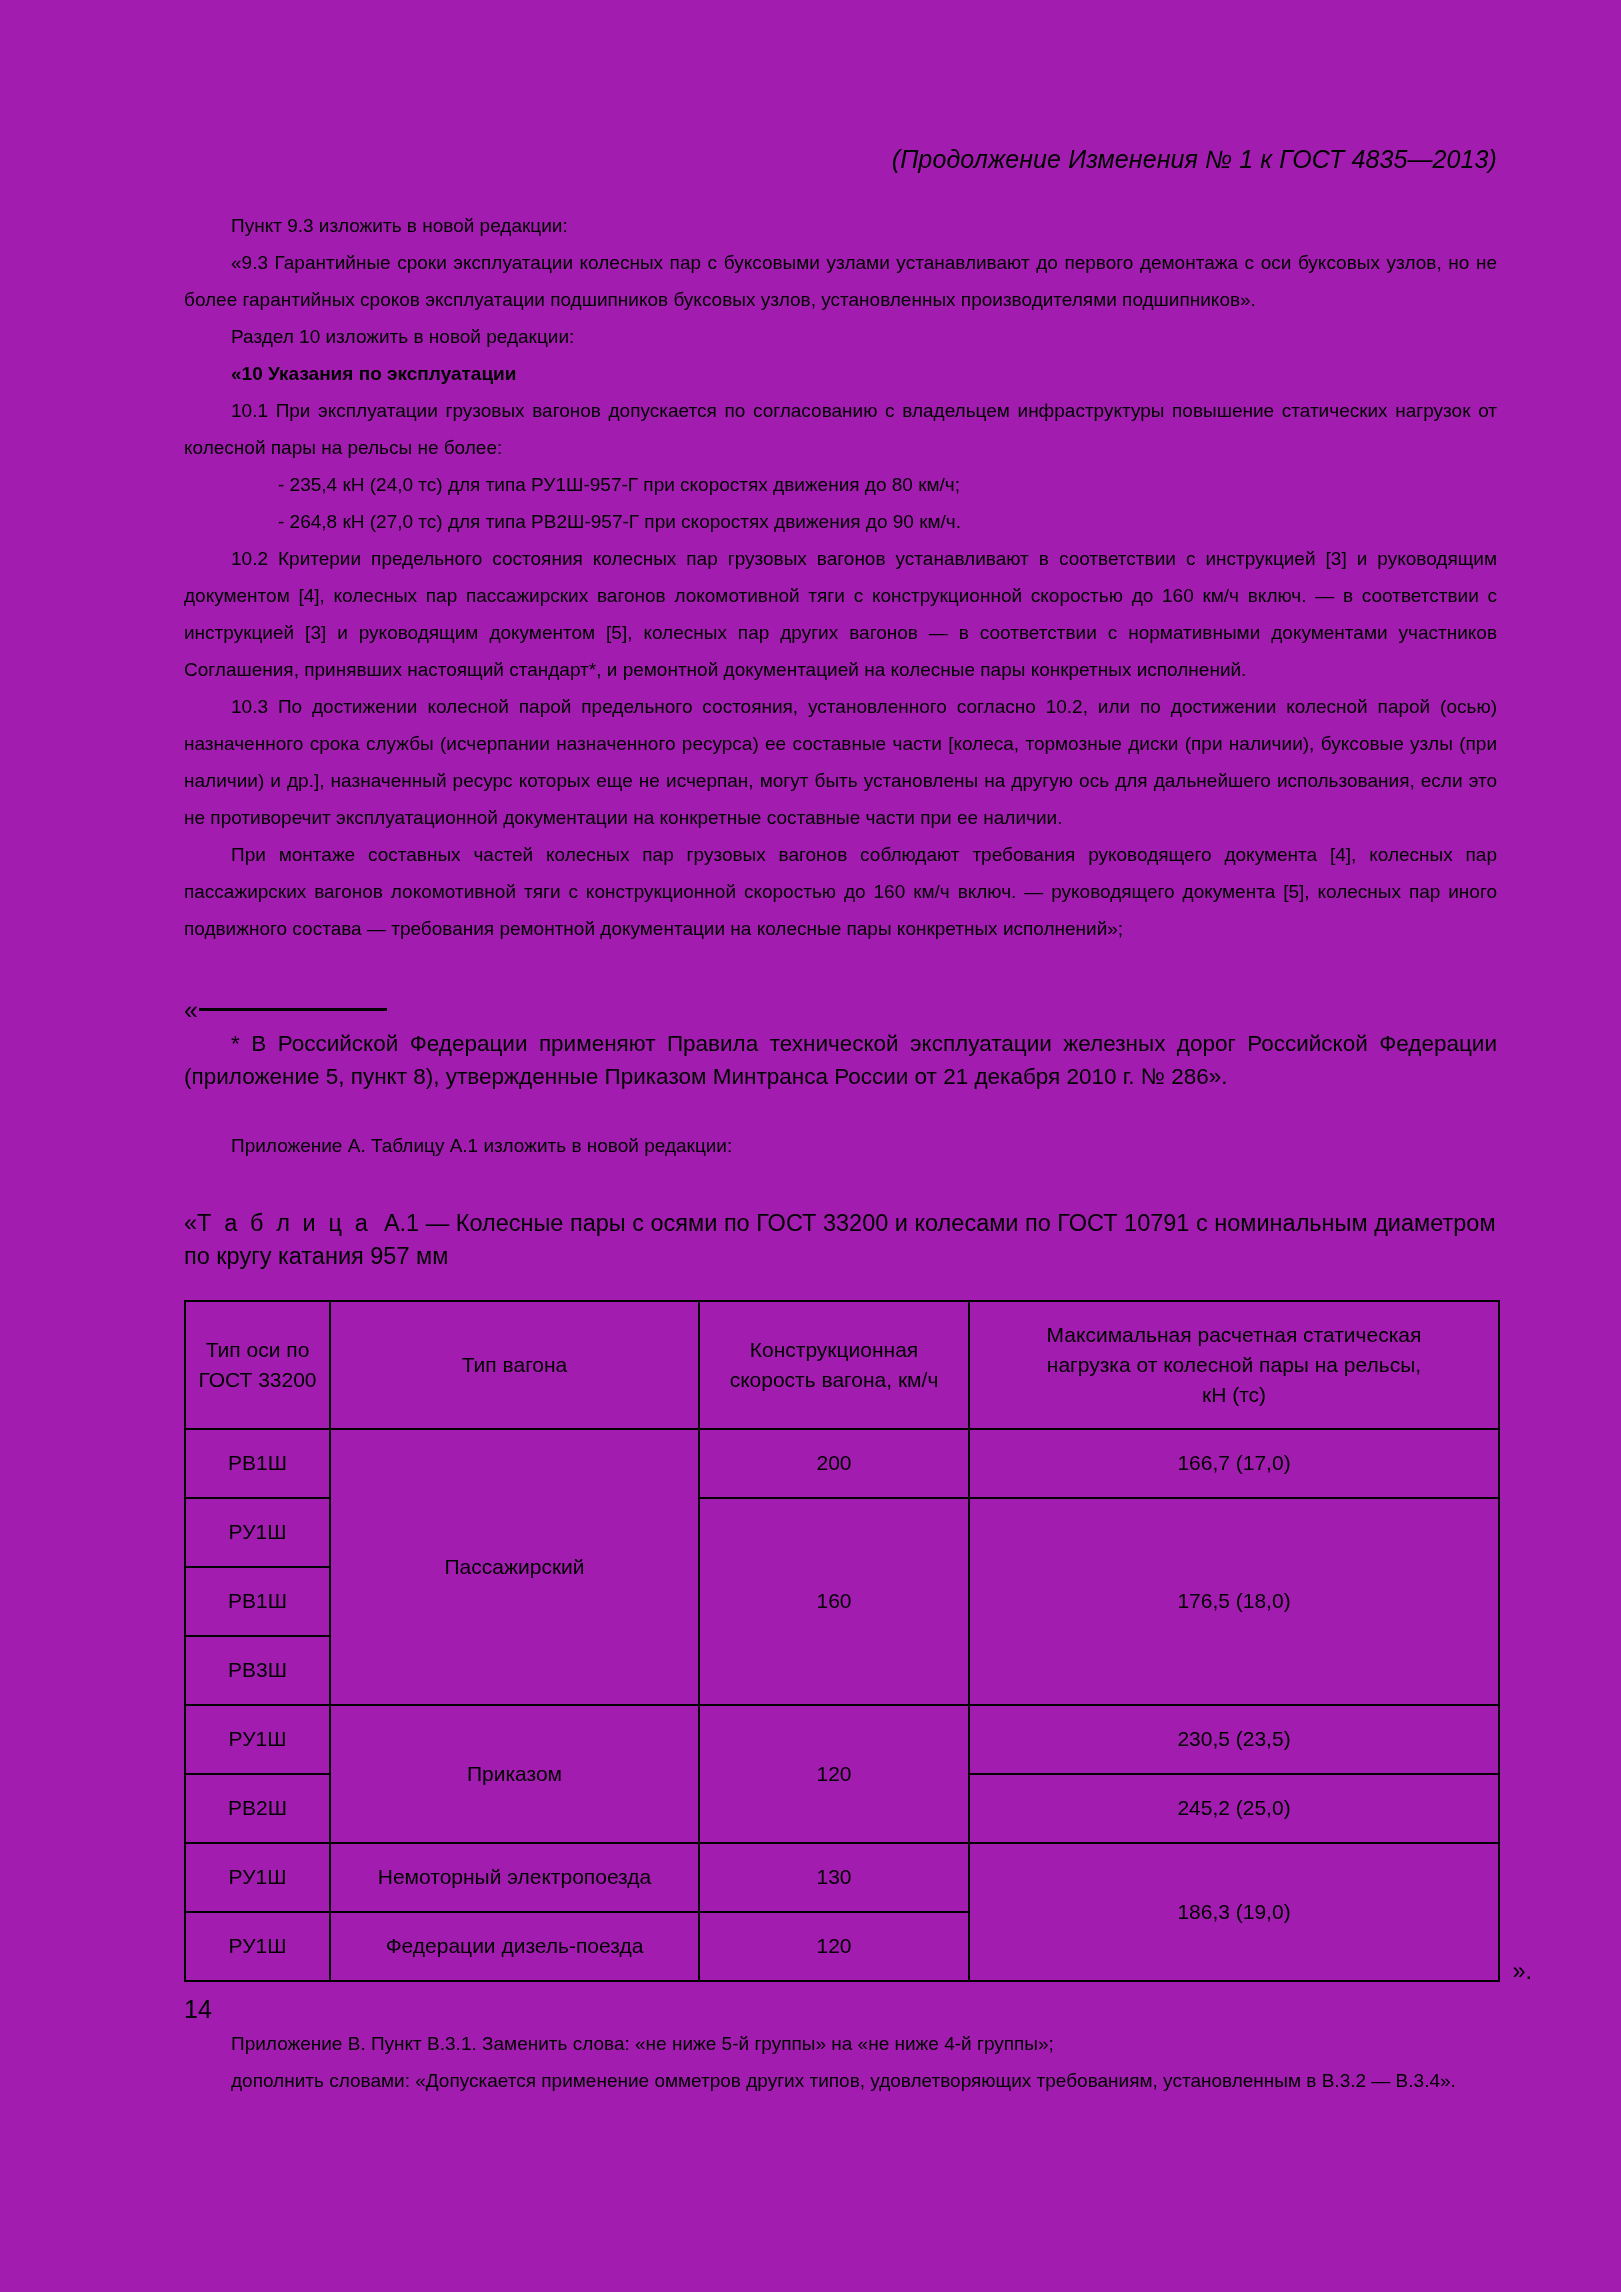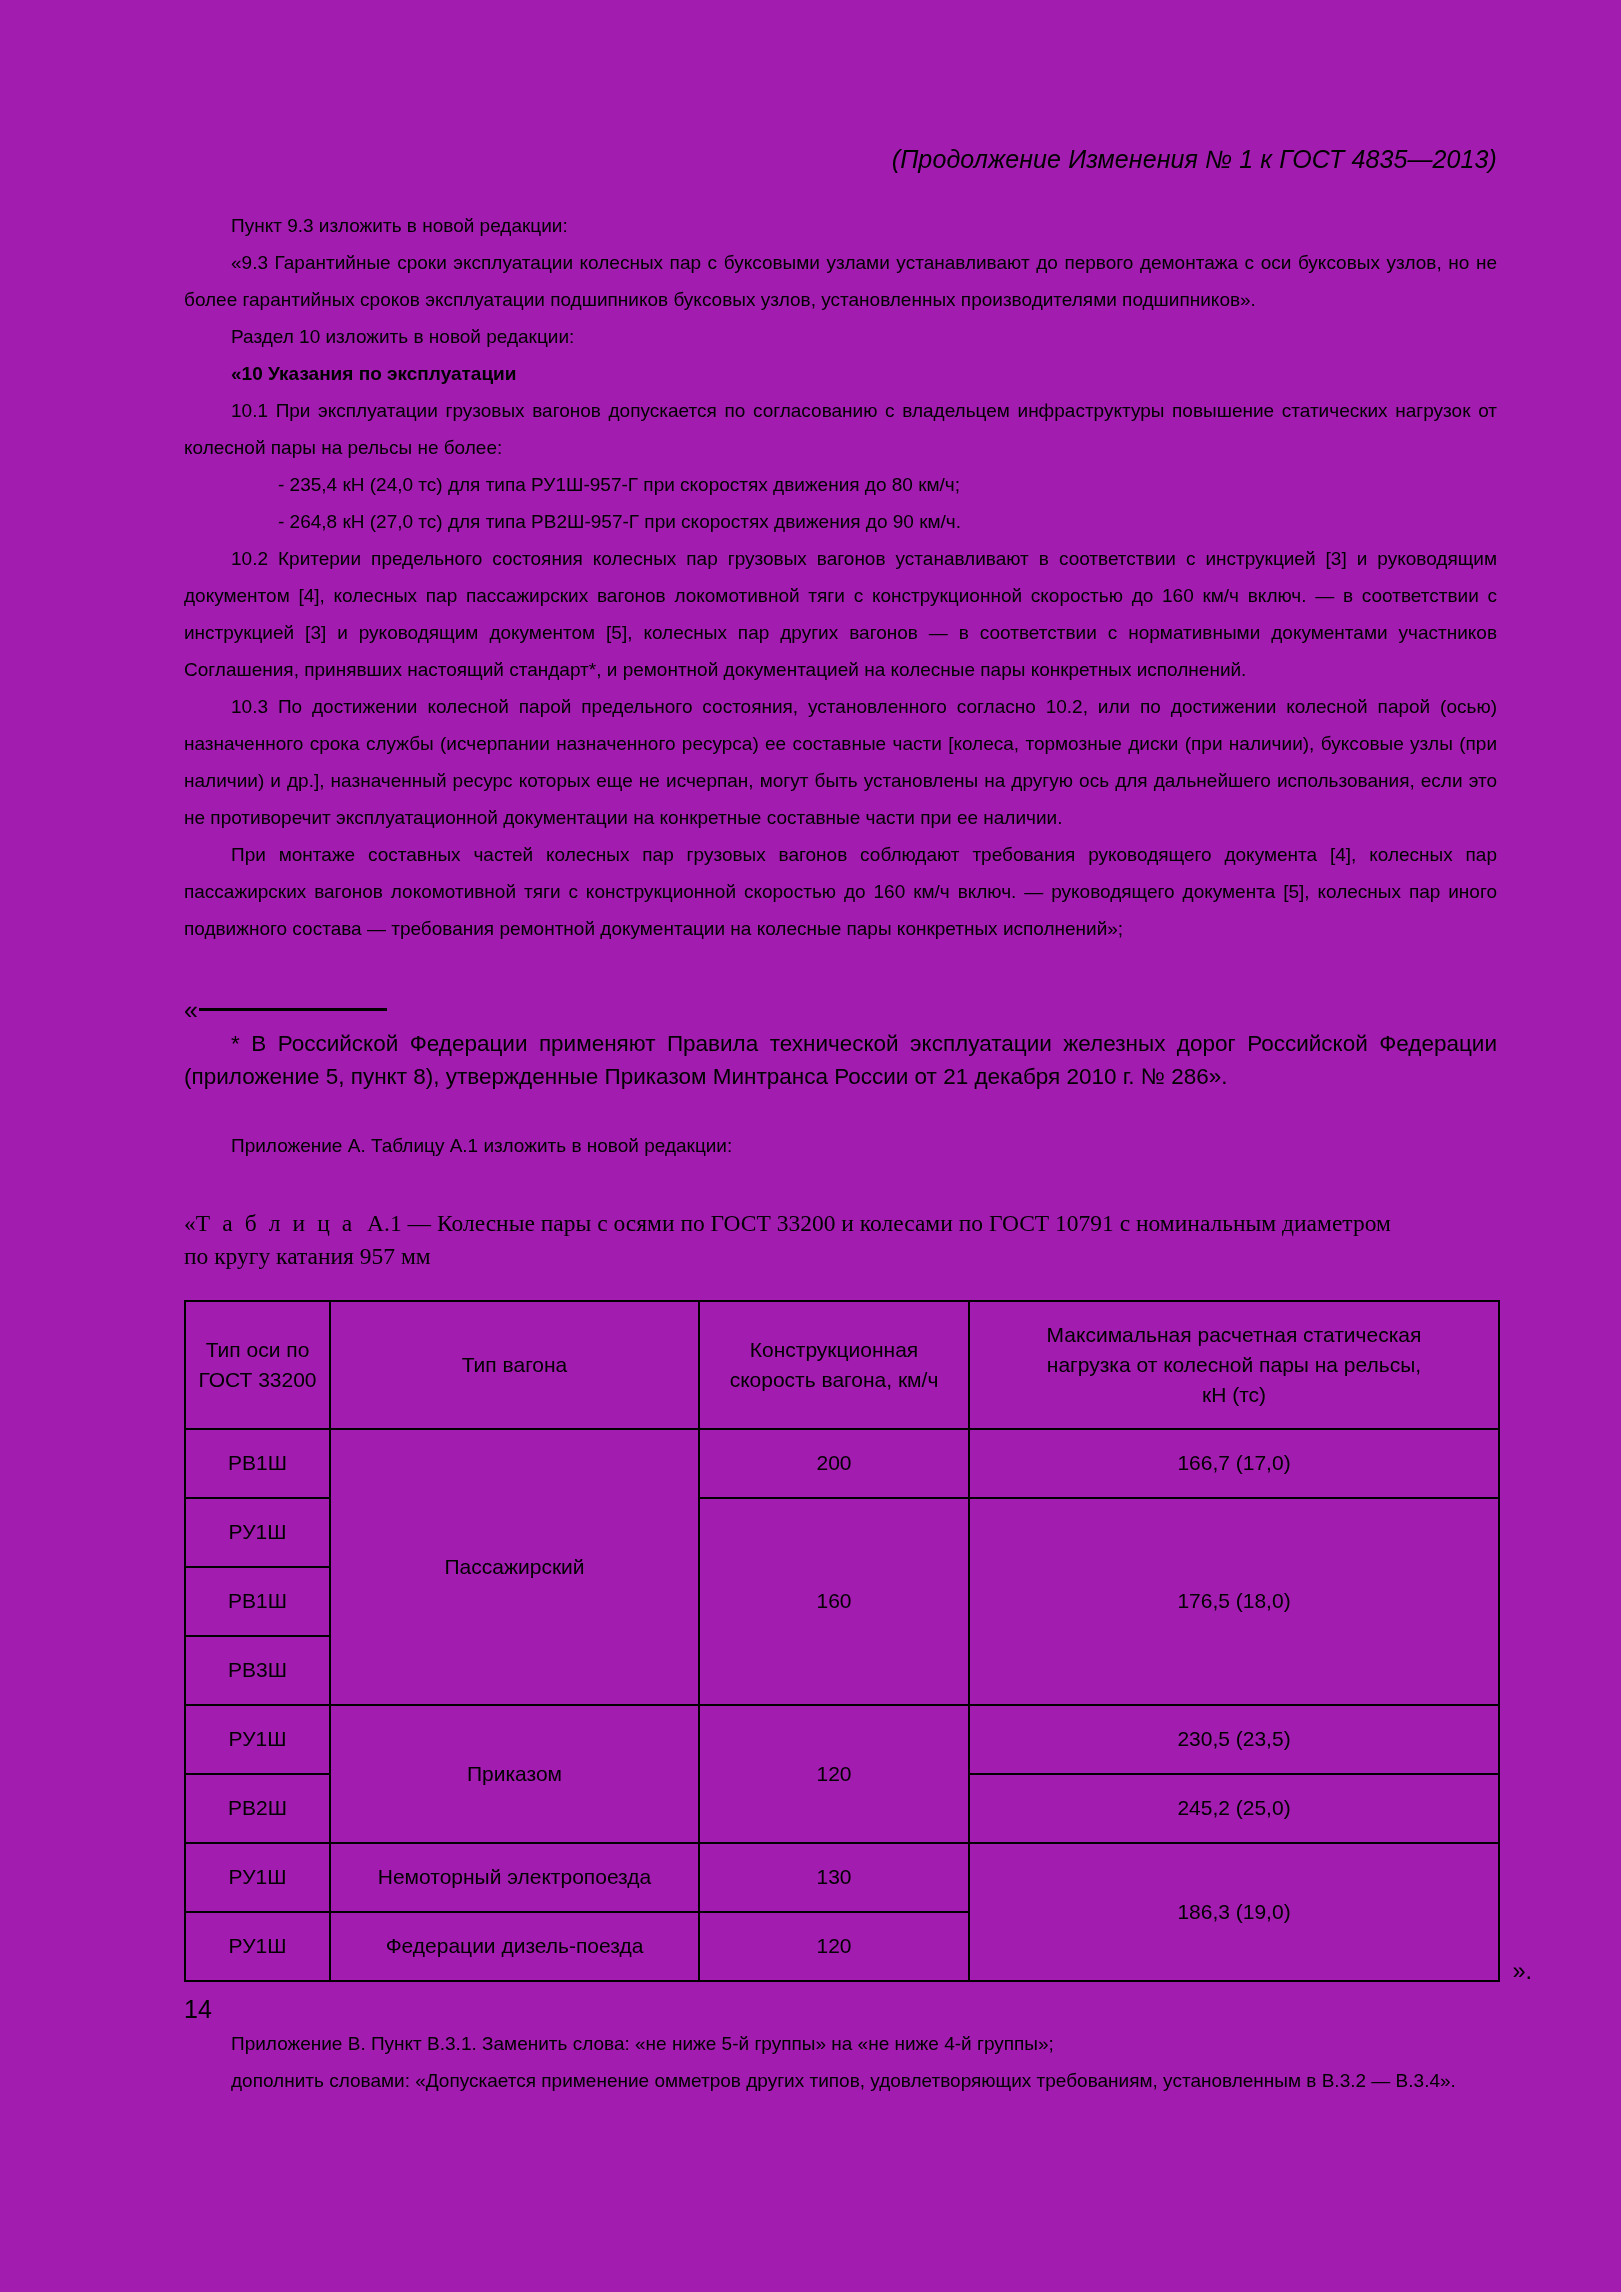--- a/index.html
+++ b/index.html
@@ -81,21 +81,20 @@
     text-align: justify;
   }
   p.fn.indent { text-indent: 47px; }
 
   
   .appendix-line { margin-top: 34px; }
 
   
   .table-caption {
     margin-top: 43px;
-    font-family: Liberation Serif, serif;
   }
   .table-caption p {
     margin: 0;
     font-size: 23.5px;
     line-height: 33px;
     text-align: left;
   }
   .spaced-word { letter-spacing: 3.1px; }
 
   

